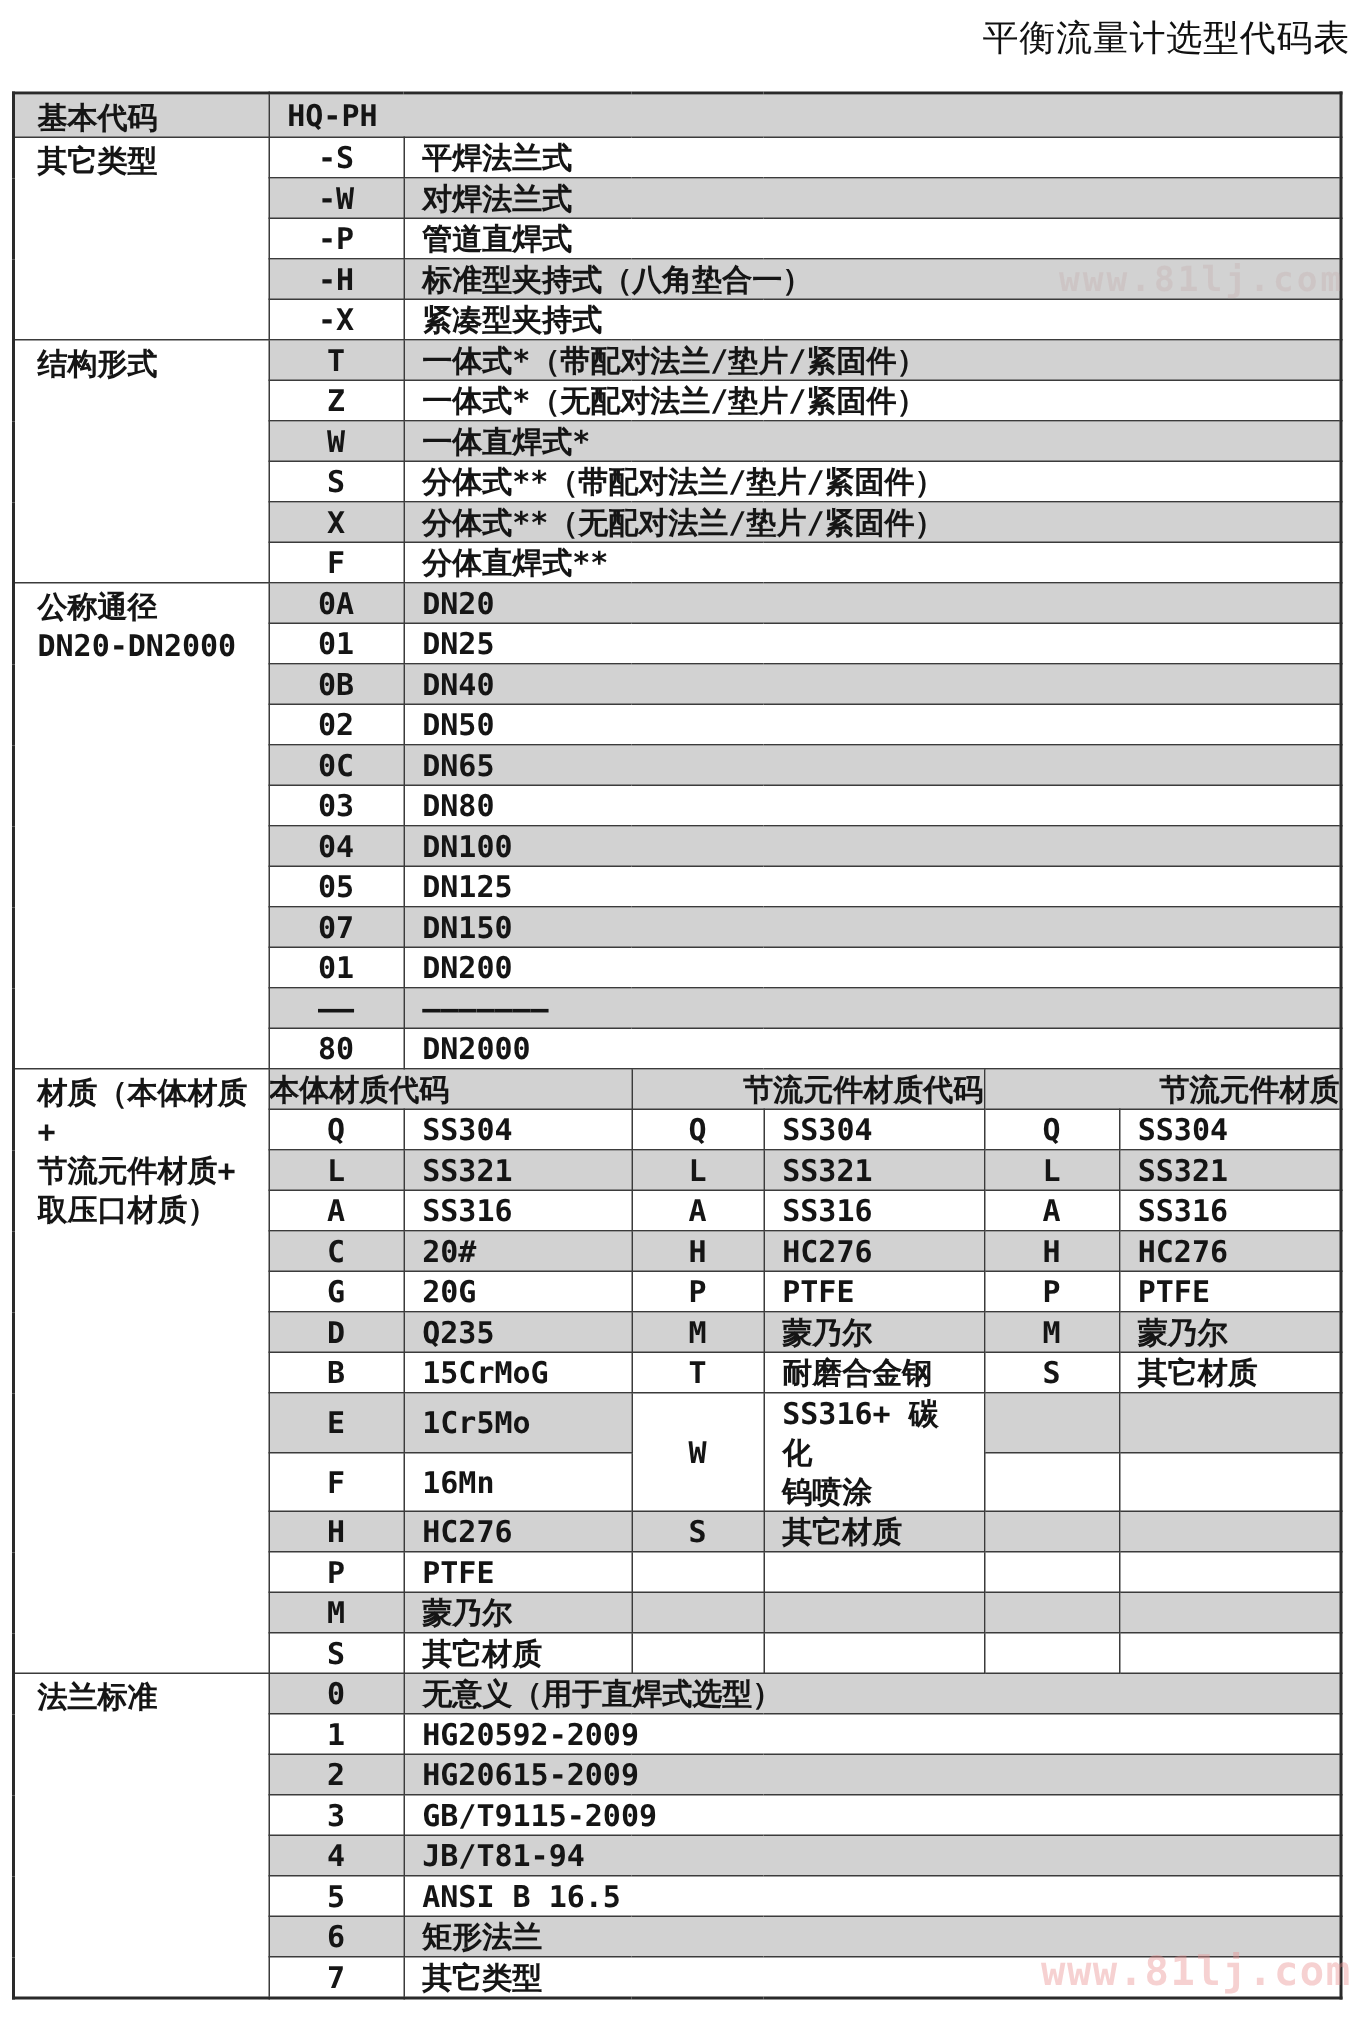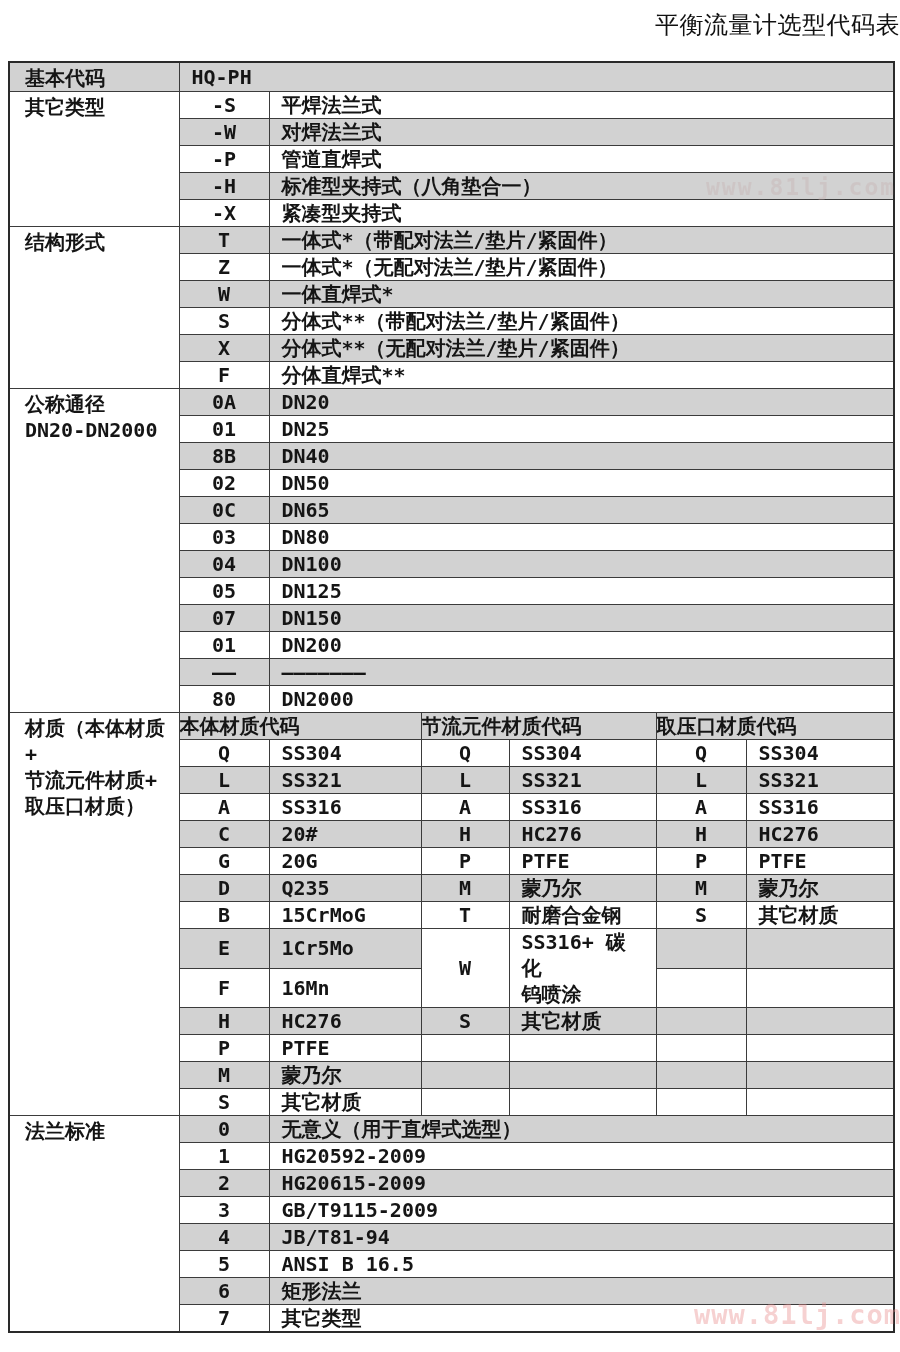--- a/index.html
+++ b/index.html
@@ -43,21 +43,21 @@
     vertical-align: top;
     padding: 2px 4px 0 15px;
     white-space: pre-line;
   }
   td.code { text-align: center; }
   td.desc {
     text-align: left;
     padding-left: 12px;
     white-space: pre-line;
   }
-  td.mhead { text-align: left; }
+  td.mhead { text-align: right; }
   td.mh0 { text-align: left; padding-left: 0; }
   .watermark {
     position: absolute;
     font-weight: 700;
     pointer-events: none;
     white-space: nowrap;
     z-index: 5;
     text-align: center;
   }
   .wm-top {
@@ -146,21 +146,21 @@
         <td class="label" rowspan="12">公称通径
 DN20-DN2000</td>
         <td class="code shaded">0A</td>
         <td class="desc shaded" colspan="5">DN20</td>
       </tr>
       <tr>
         <td class="code">01</td>
         <td class="desc" colspan="5">DN25</td>
       </tr>
       <tr>
-        <td class="code shaded">8B</td>
+        <td class="code shaded">0B</td>
         <td class="desc shaded" colspan="5">DN40</td>
       </tr>
       <tr>
         <td class="code">02</td>
         <td class="desc" colspan="5">DN50</td>
       </tr>
       <tr>
         <td class="code shaded">0C</td>
         <td class="desc shaded" colspan="5">DN65</td>
       </tr>
@@ -191,21 +191,21 @@
       <tr>
         <td class="code">80</td>
         <td class="desc" colspan="5">DN2000</td>
       </tr>
       <tr>
         <td class="label" rowspan="14">材质（本体材质+
 节流元件材质+
 取压口材质）</td>
         <td class="mhead mh0 shaded" colspan="2">本体材质代码</td>
         <td class="mhead mh1 shaded" colspan="2">节流元件材质代码</td>
-        <td class="mhead mh2 shaded" colspan="2">取压口材质代码</td>
+        <td class="mhead mh2 shaded" colspan="2">节流元件材质</td>
       </tr>
       <tr>
         <td class="code">Q</td>
         <td class="desc">SS304</td>
         <td class="code">Q</td>
         <td class="desc">SS304</td>
         <td class="code">Q</td>
         <td class="desc">SS304</td>
       </tr>
       <tr>

